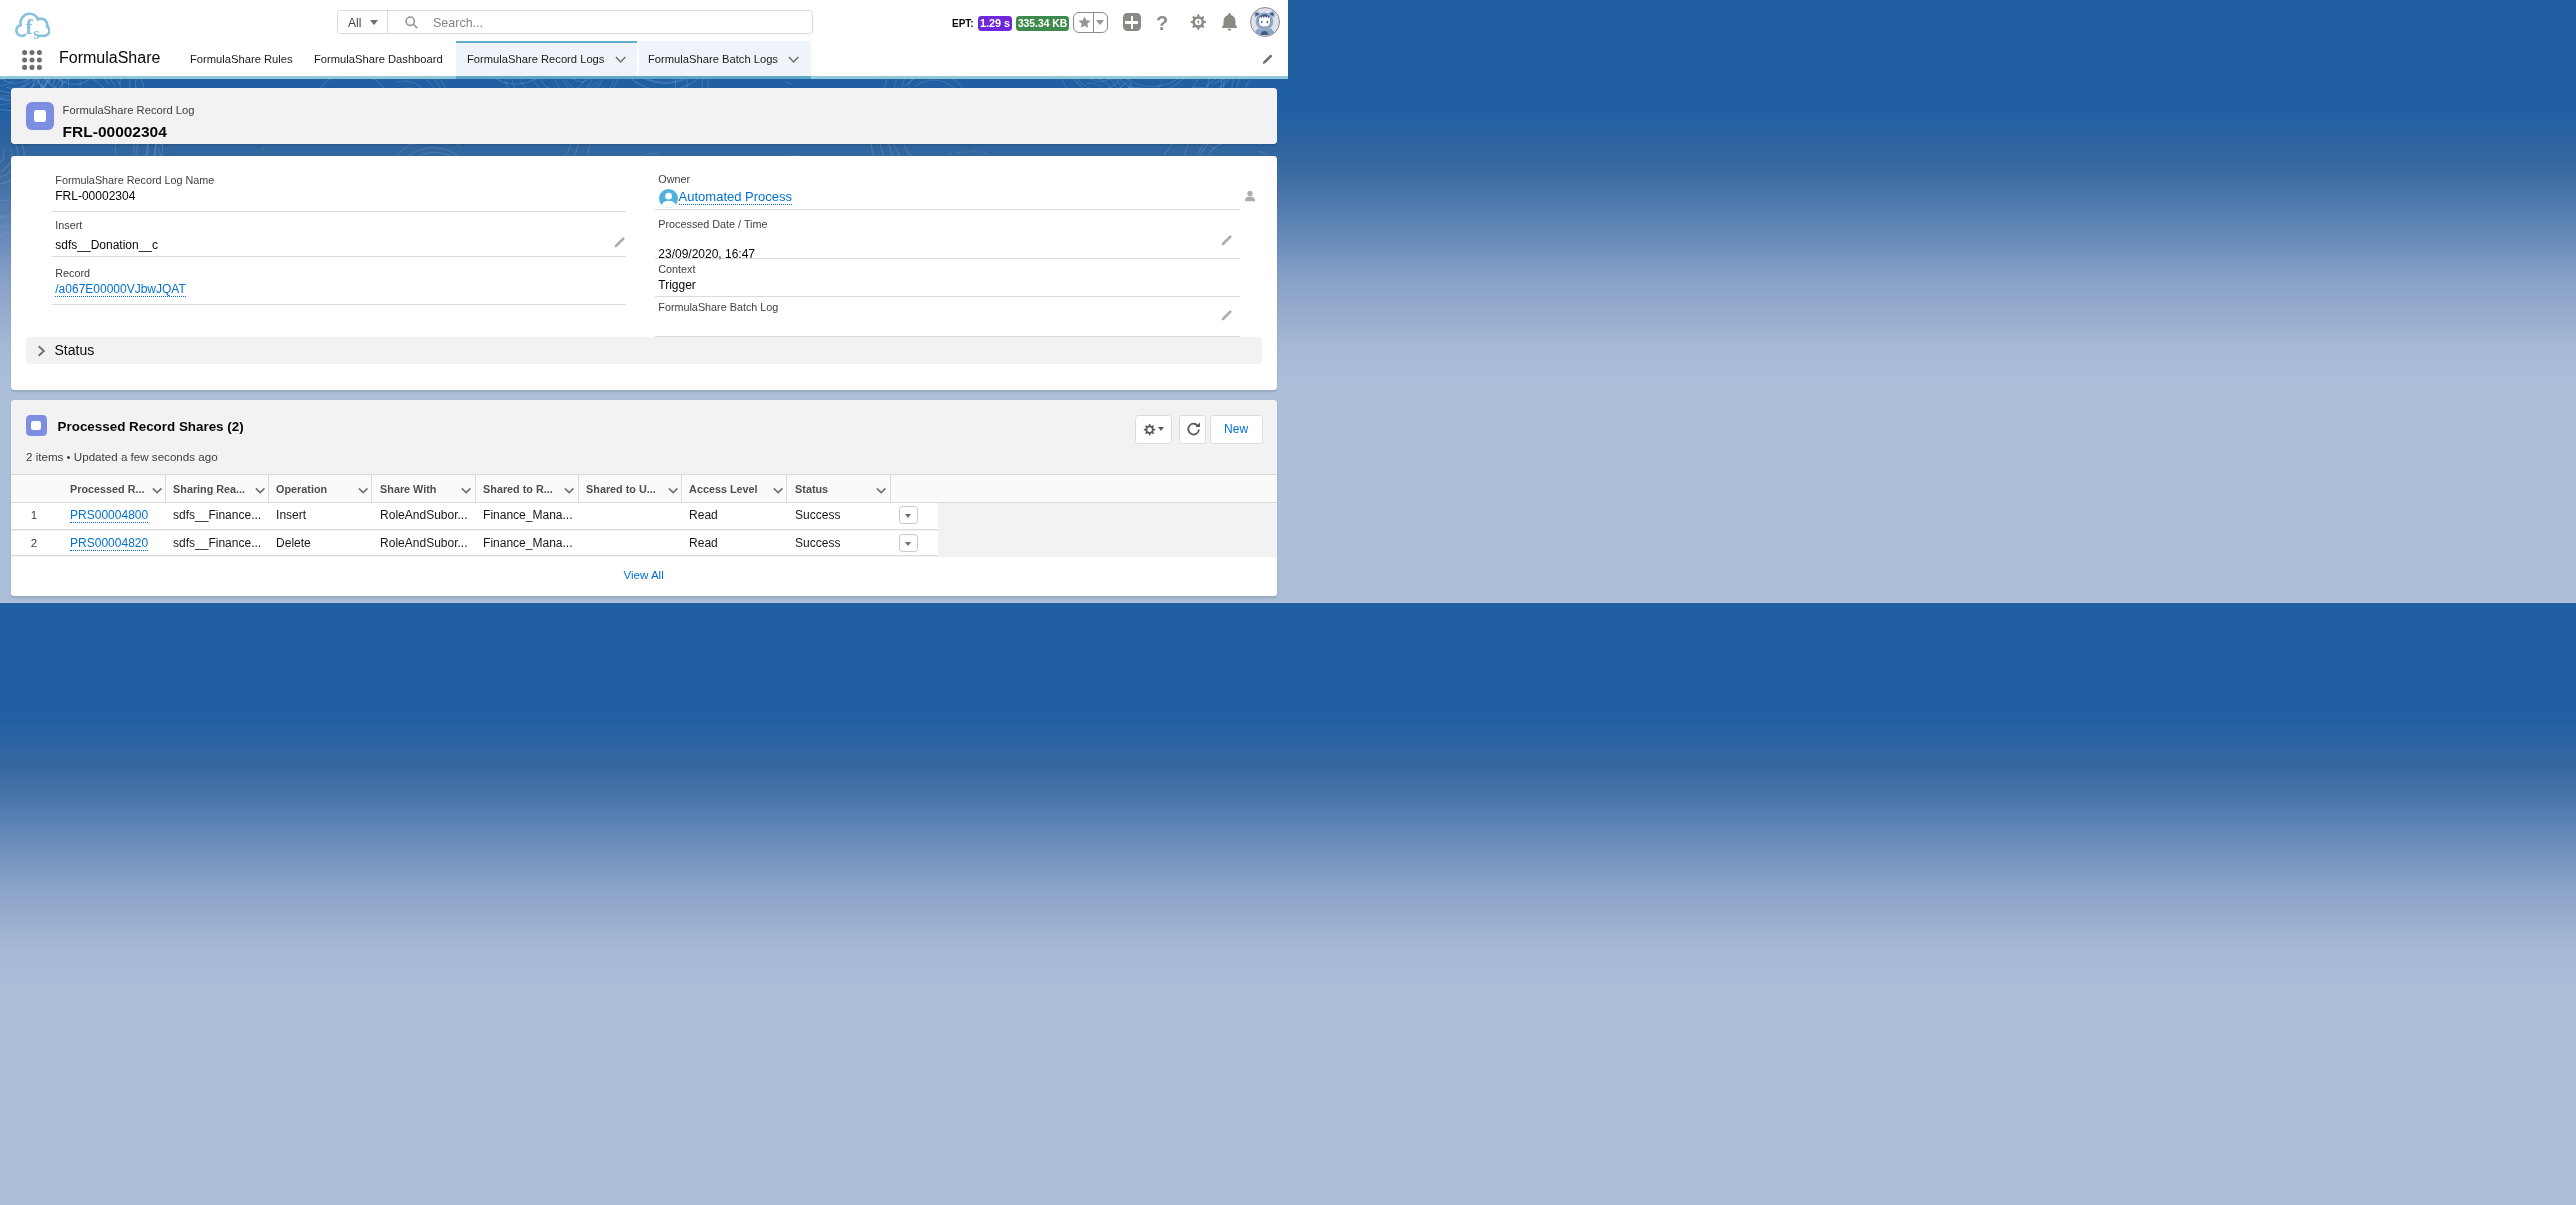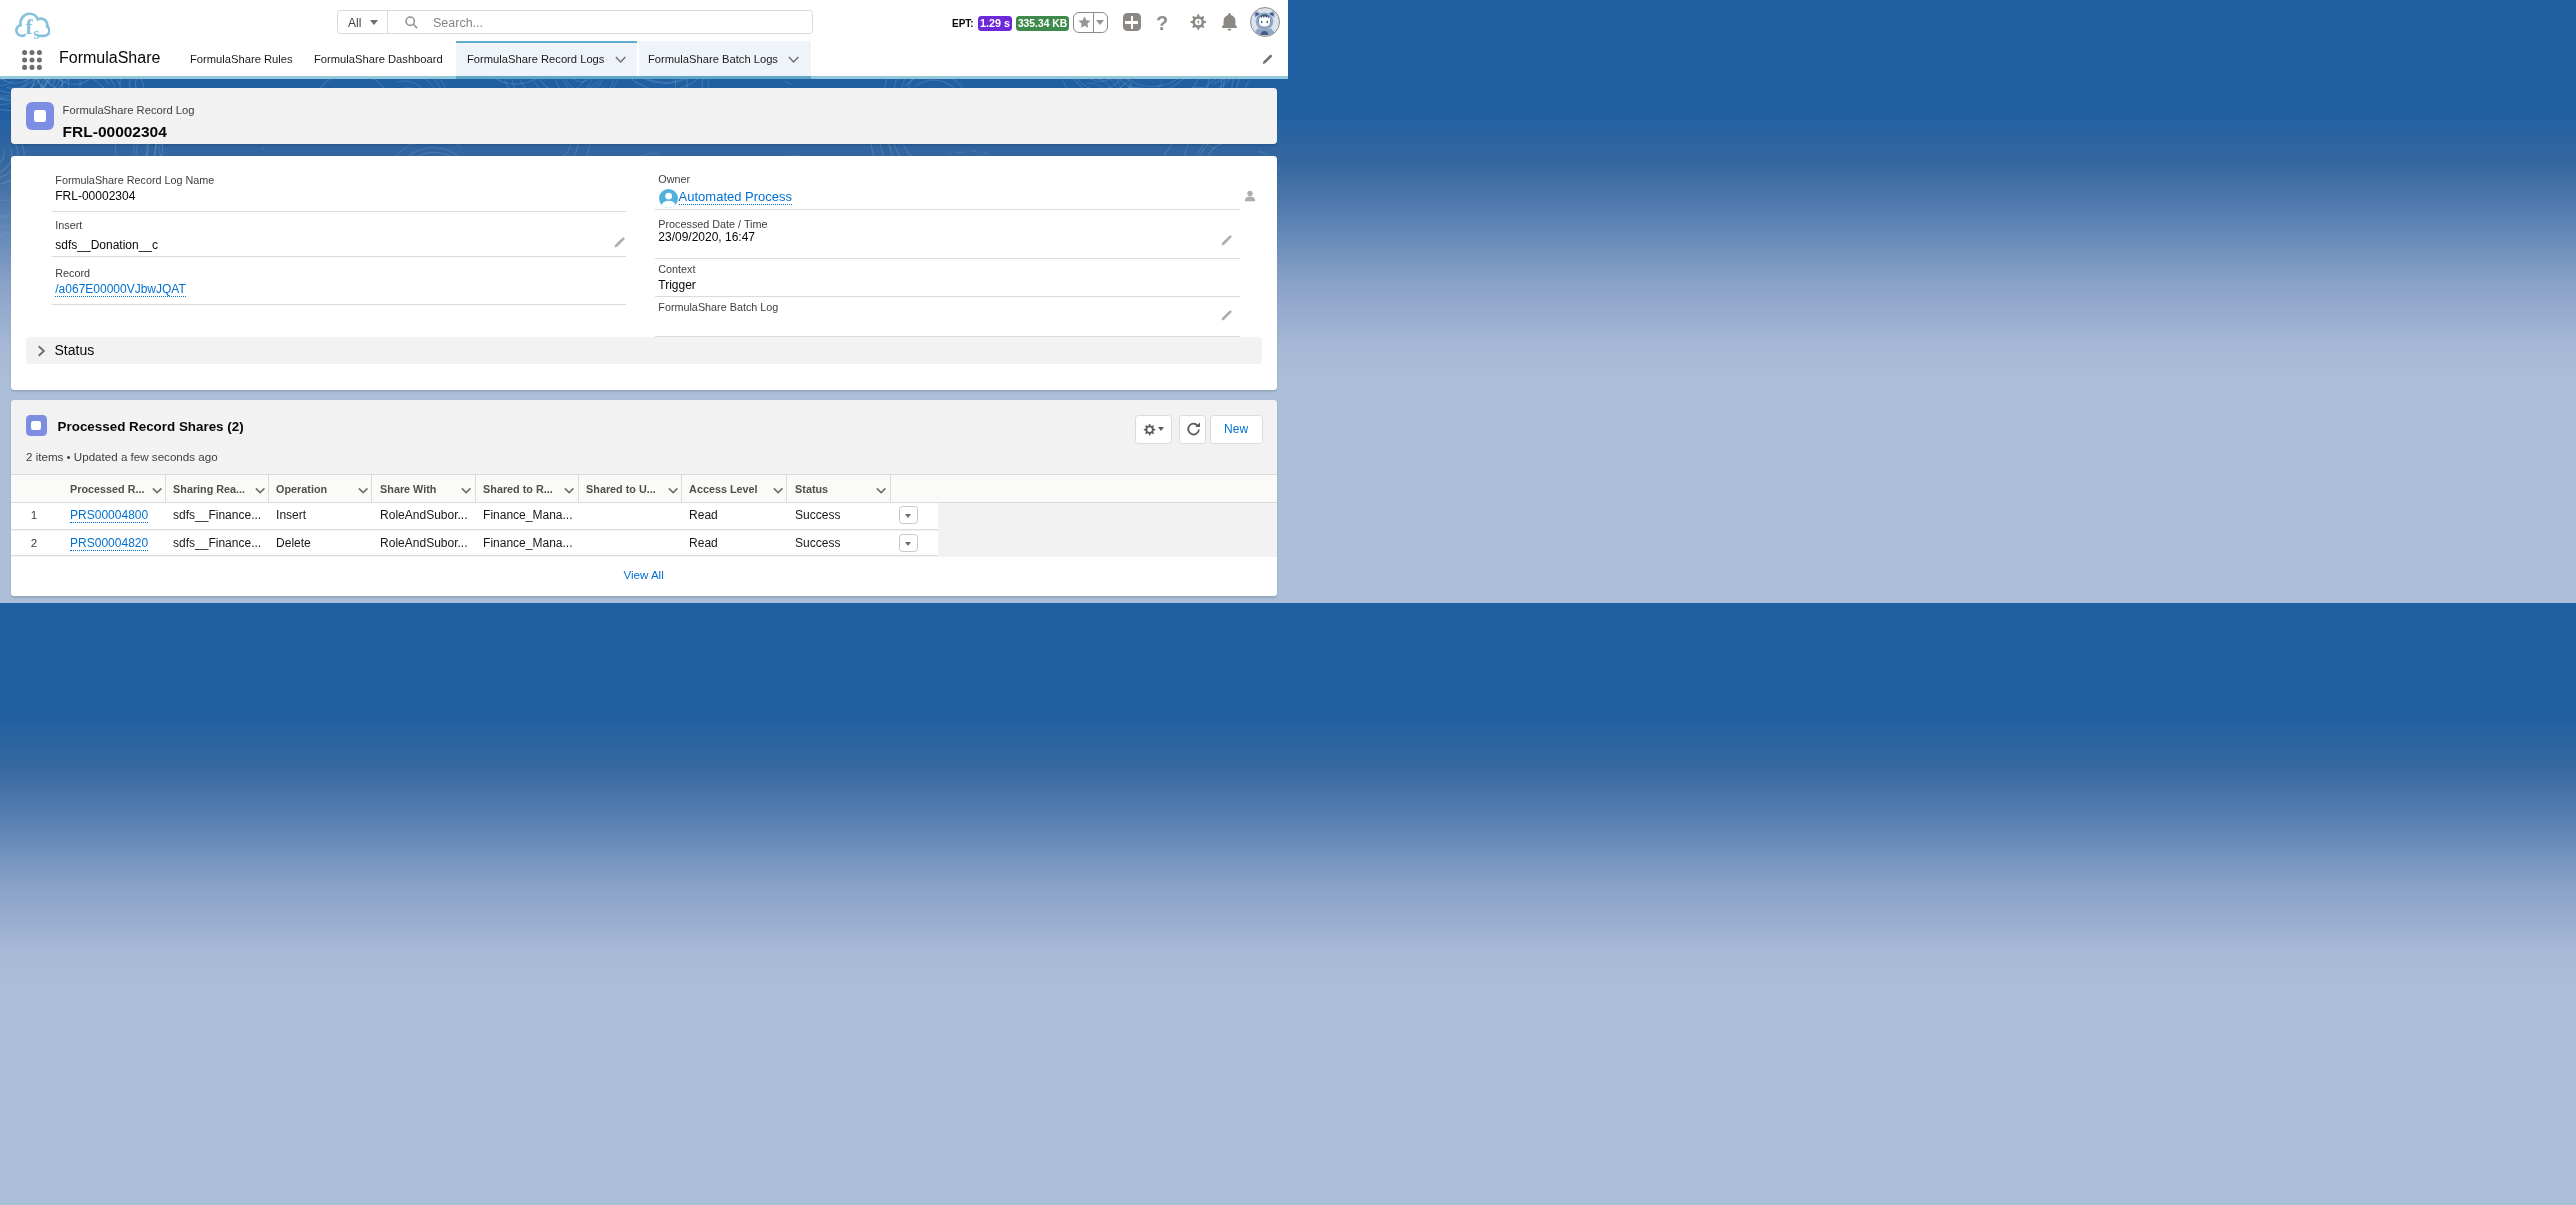--- a/index.html
+++ b/index.html
@@ -498,21 +498,21 @@
   </div>
   <div class="abs" style="left:648px;top:33px;width:19.3px;height:19.3px;border-radius:50%;background:#50b1dd;overflow:hidden">
     <svg width="19.3" height="19.3" viewBox="0 0 22 22">
         <circle cx="11" cy="8.2" r="3.8" fill="#fff"></circle>
         <path d="M2.5 22 Q2.5 13.5 11 13.5 Q19.5 13.5 19.5 22 Z" fill="#fff"></path>
       </svg>
   </div>
   <div class="abs" style="left:668px;top:33px;font-size:13px"><a class="flink" href="#">Automated Process</a></div>
   <div class="fld" style="left:644px;top:62px;width:585px;height:41px">
     <span class="flbl" style="padding-left:3.7px">Processed Date / Time</span>
-    <span class="fval" style="padding-left:3.7px;margin-top:0">23/09/2020, 16:47</span>
+    <span class="fval" style="padding-left:3.7px;margin-top:17px">23/09/2020, 16:47</span>
   </div>
   <div class="fld" style="left:644px;top:145px;width:585px;height:36px">
     <span class="flbl" style="padding-left:3.7px">FormulaShare Batch Log</span>
   </div>
   <div class="fld" style="left:644px;top:107px;width:585px;height:34px">
     <span class="flbl" style="padding-left:3.7px">Context</span>
     <span class="fval" style="padding-left:3.7px;margin-top:3.4px">Trigger</span>
   </div>
 
   <svg class="pencil" style="left:603px;top:80px" width="12" height="12" viewBox="0 0 14 14">

